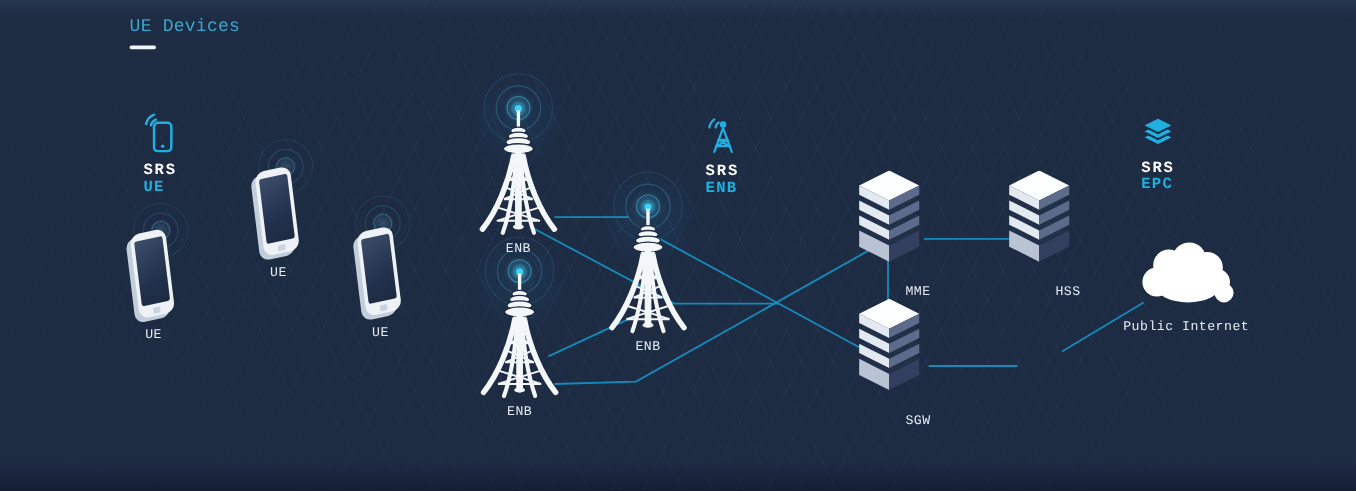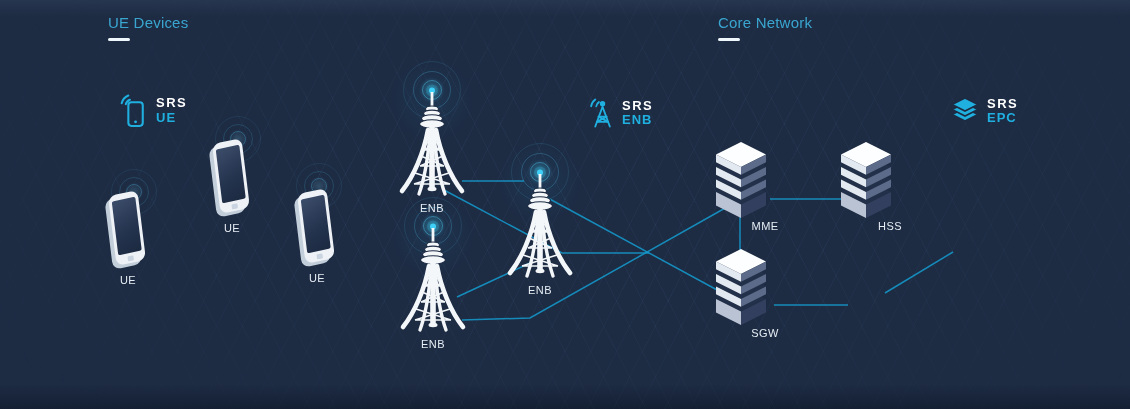--- a/index.html
+++ b/index.html
@@ -1,19 +1,19 @@
 <!DOCTYPE html>
 <html><head>
 <meta charset="utf-8">
 <style>
   html,body{margin:0;padding:0;background:#0e1828;}
   .stage{
     position:relative;width:1130px;height:409px;overflow:hidden;
     background:linear-gradient(180deg,#27364f 0%,#1d2b43 4%,#1d2b43 94%,#141f33 100%);
-    font-family:Liberation Sans, sans-serif;
+    font-family:Liberation Mono, monospace;
     -webkit-user-select:none;user-select:none;
   }
   
   .grid{
     position:absolute;inset:0;
     background-image:
       repeating-linear-gradient(63deg, rgba(126,168,216,0.055) 0 1px, transparent 1px 23px),
       repeating-linear-gradient(-63deg, rgba(126,168,216,0.055) 0 1px, transparent 1px 23px);
     -webkit-mask-image:radial-gradient(ellipse 70% 75% at 52% 48%, #000 35%, transparent 92%);
             mask-image:radial-gradient(ellipse 70% 75% at 52% 48%, #000 35%, transparent 92%);
@@ -23,21 +23,21 @@
     background:
       radial-gradient(circle 60px at 432px 100px, rgba(42,150,210,.10), transparent 70%),
       radial-gradient(circle 60px at 540px 182px, rgba(42,150,210,.12), transparent 70%),
       radial-gradient(circle 60px at 433px 236px, rgba(42,150,210,.10), transparent 70%);
   }
   
   .section-header{position:absolute;top:14px;}
   .section-title{font-size:15px;color:#3aa6d0;letter-spacing:.2px;}
   .section-underline{width:22px;height:3px;border-radius:2px;background:#eef7fb;margin-top:7px;}
   
-  .logo{position:absolute;display:flex;align-items:center;gap:7px;}
+  .logo{position:absolute;display:flex;align-items:center;gap:7px;flex-direction:column;}
   .logo-text{display:flex;flex-direction:column;line-height:1.08;}
   .logo-brand{font-size:13px;font-weight:bold;color:#ffffff;letter-spacing:1.5px;}
   .logo-product{font-size:13px;font-weight:bold;color:#1fb0e0;letter-spacing:1px;}
   
   .links-layer{position:absolute;inset:0;pointer-events:none;}
   
   .node{position:absolute;display:flex;flex-direction:column;align-items:center;}
   .node-label{font-size:11px;color:#e6edf4;letter-spacing:.4px;text-align:center;white-space:nowrap;}
   
   .phone-wrap{width:44px;height:80px;position:relative;}
@@ -50,21 +50,21 @@
   }
   .phone-screen{position:absolute;left:3px;right:3px;top:6px;bottom:10px;border-radius:2px;
     background:linear-gradient(155deg,#3c4d6b 0%,#25344f 55%,#1b2940 100%);}
   .phone-home{position:absolute;bottom:2.5px;left:50%;margin-left:-3px;width:6px;height:5px;border-radius:1px;background:#c9d4e0;}
   .phone-node .node-label{margin-top:3px;}
   
   .tower-node svg.tower{width:76px;height:118px;display:block;}
   .tower-node .node-label{margin-top:0px;}
   
   .stack-node svg.stack{width:54px;height:77px;display:block;}
-  .stack-node .node-label{margin-top:1px;transform:translateX(24px);}
+  .stack-node .node-label{margin-top:19px;transform:translateX(24px);}
   
   .cloud-node svg.cloud{width:86px;height:64px;display:block;}
   .cloud-node .node-label{margin-top:7px;}
   
   .ripples{position:absolute;width:0;height:0;pointer-events:none;}
   .ripples .ring{position:absolute;left:0;top:0;border-radius:50%;border:1px solid #4fc8ee;transform:translate(-50%,-50%);}
   .ripples .halo{position:absolute;left:0;top:0;transform:translate(-50%,-50%);border-radius:50%;}
   .ripples.bright .halo{width:26px;height:26px;background:radial-gradient(circle, rgba(63,208,248,.40), transparent 70%);}
   .ripples.bright .r1{width:18px;height:18px;opacity:.45;}
   .ripples.bright .r2{width:36px;height:36px;opacity:.25;}
@@ -176,24 +176,20 @@
       <polyline points="770,199 845,199" fill="none" stroke="#1596c8" stroke-width="1.5" opacity="0.9"></polyline>
       <polyline points="740,212 740,256" fill="none" stroke="#1596c8" stroke-width="1.5" opacity="0.9"></polyline>
       <polyline points="774,305 848,305" fill="none" stroke="#1596c8" stroke-width="1.5" opacity="0.9"></polyline>
       <polyline points="885,293 953,252" fill="none" stroke="#1596c8" stroke-width="1.5" opacity="0.9"></polyline>
     </svg>
 
   <div class="section-header" style="left:108px">
     <div class="section-title">UE Devices</div>
     <div class="section-underline"></div>
   </div>
-  <div class="section-header" style="left:718px">
-    <div class="section-title">Core Network</div>
-    <div class="section-underline"></div>
-  </div>
 
   <div class="logo" style="left:118px;top:93px">
     <svg width="31" height="35" viewBox="0 0 30 34">
       <g stroke="#1fb0e0" stroke-width="2" fill="none" stroke-linecap="round">
         <path d="M3.5,10 A11,11 0 0 1 10,2.5"></path>
         <path d="M7.5,11 A6.5,6.5 0 0 1 11.5,6.5"></path>
         <rect x="10" y="9" width="14" height="23" rx="3"></rect>
       </g>
       <circle cx="17" cy="28" r="1.4" fill="#1fb0e0"></circle>
     </svg>
@@ -293,14 +289,28 @@
       </svg>
     <div class="node-label">HSS</div>
   </div>
   <div class="node stack-node" style="left:714px;top:249px">
     <svg class="stack">
         <use href="#sym-stack"></use>
       </svg>
     <div class="node-label">SGW</div>
   </div>
 
+  <div class="node cloud-node" style="left:936px;top:196px">
+    <svg class="cloud" viewBox="0 0 86 62">
+      <g fill="#ffffff">
+        <circle cx="18" cy="38" r="12"></circle>
+        <circle cx="28" cy="24" r="13"></circle>
+        <circle cx="45" cy="19" r="14"></circle>
+        <circle cx="60" cy="26" r="13"></circle>
+        <circle cx="68" cy="38" r="11"></circle>
+        <circle cx="74" cy="47" r="8"></circle>
+        <ellipse cx="44" cy="41" rx="27" ry="14"></ellipse>
+      </g>
+    </svg>
+    <div class="node-label">Public Internet</div>
+  </div>
 
 </div>
 
 </body></html>

